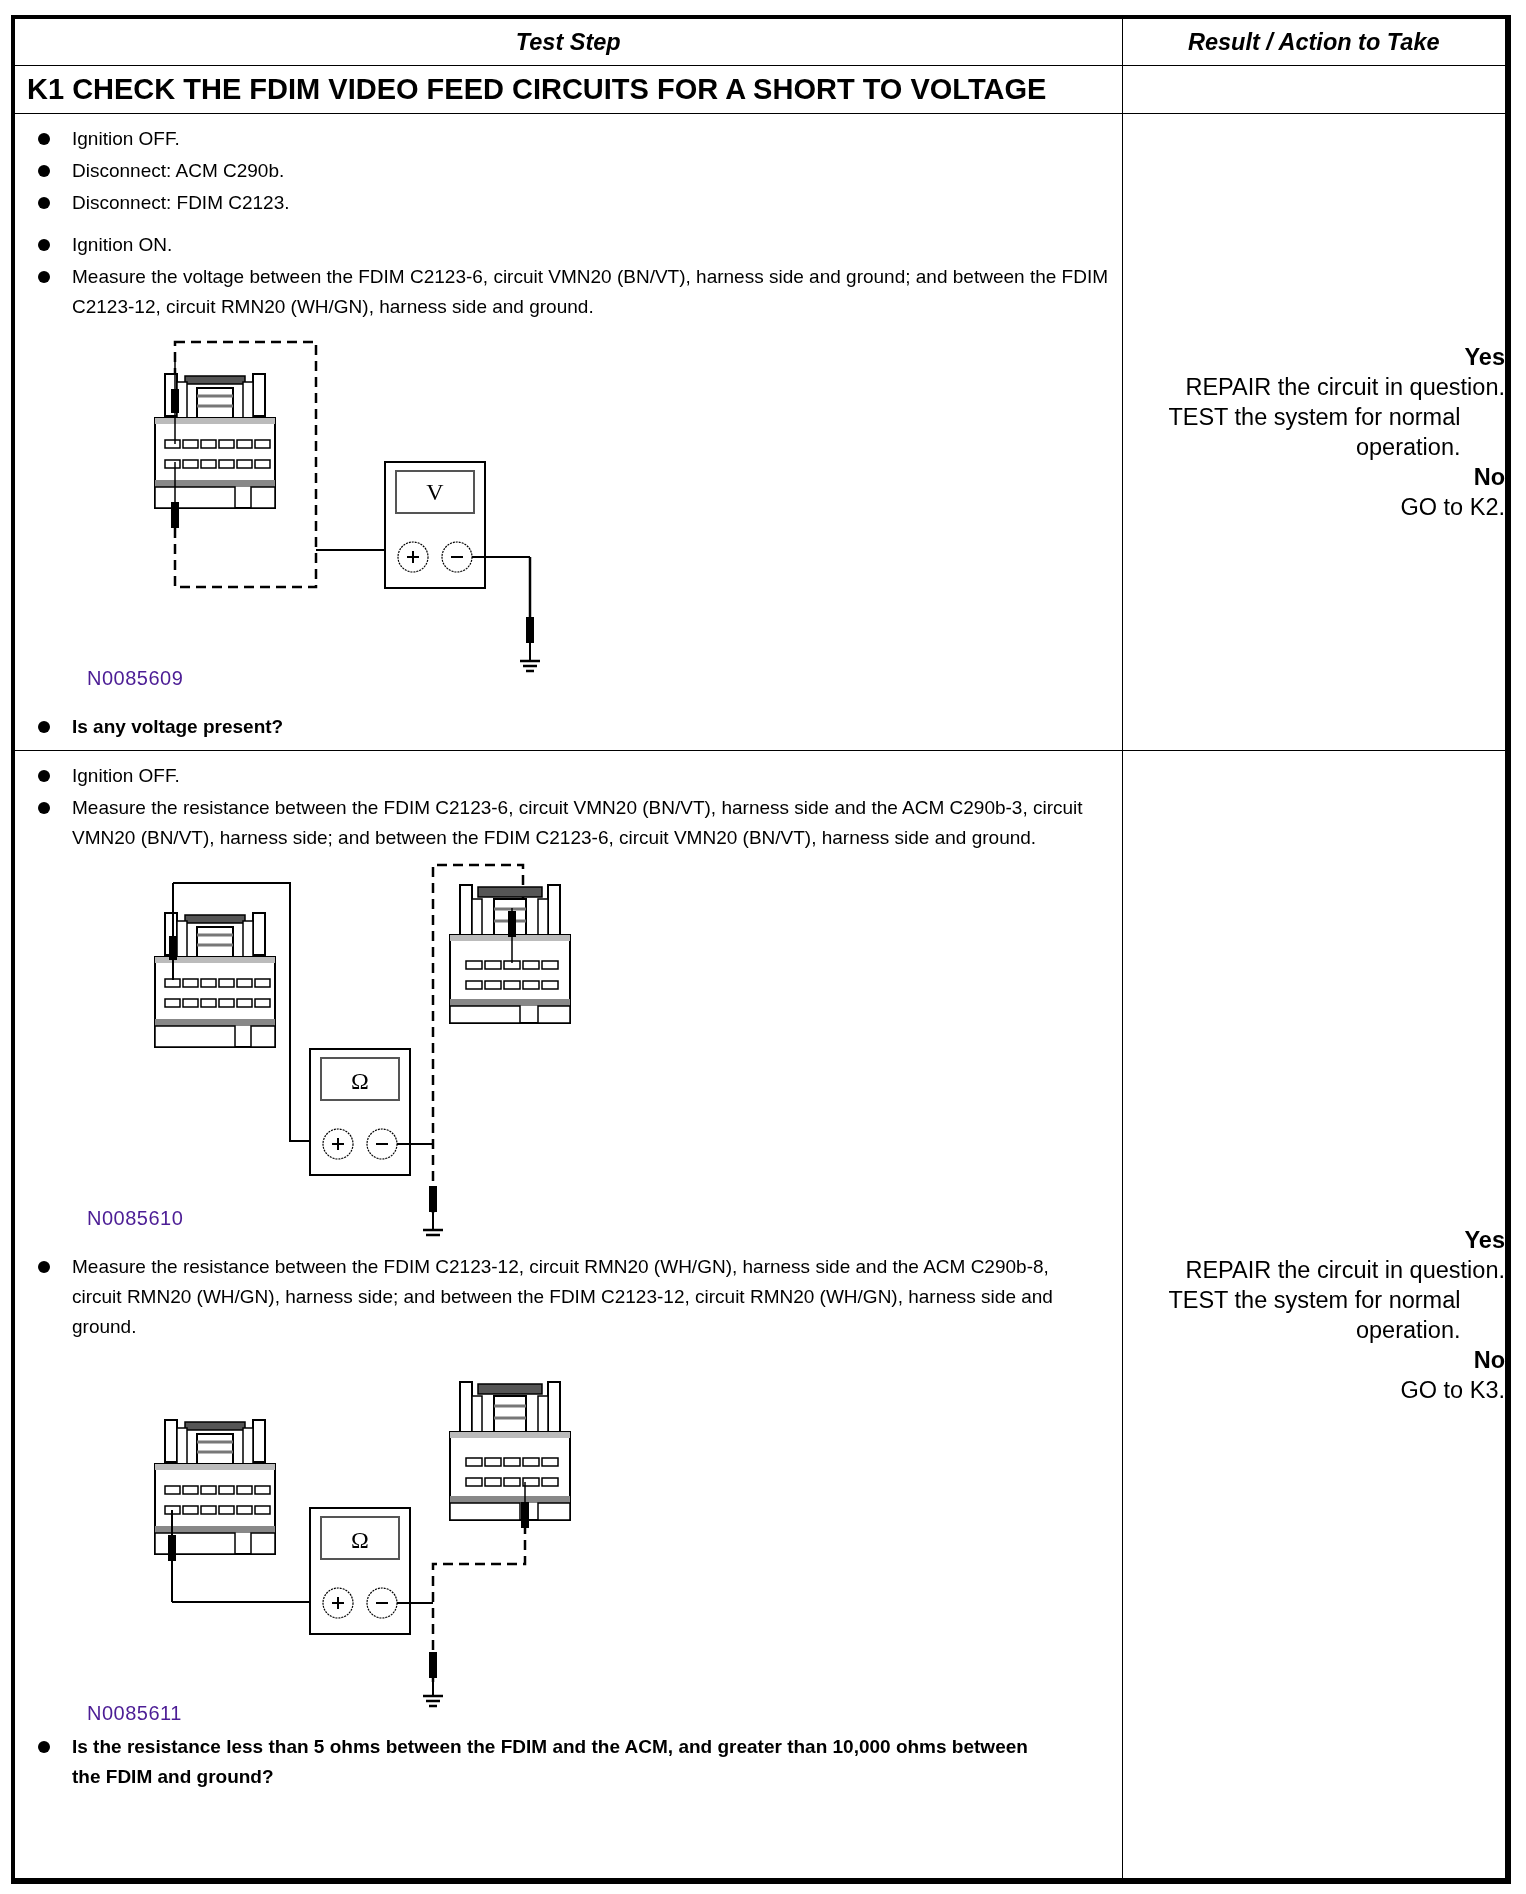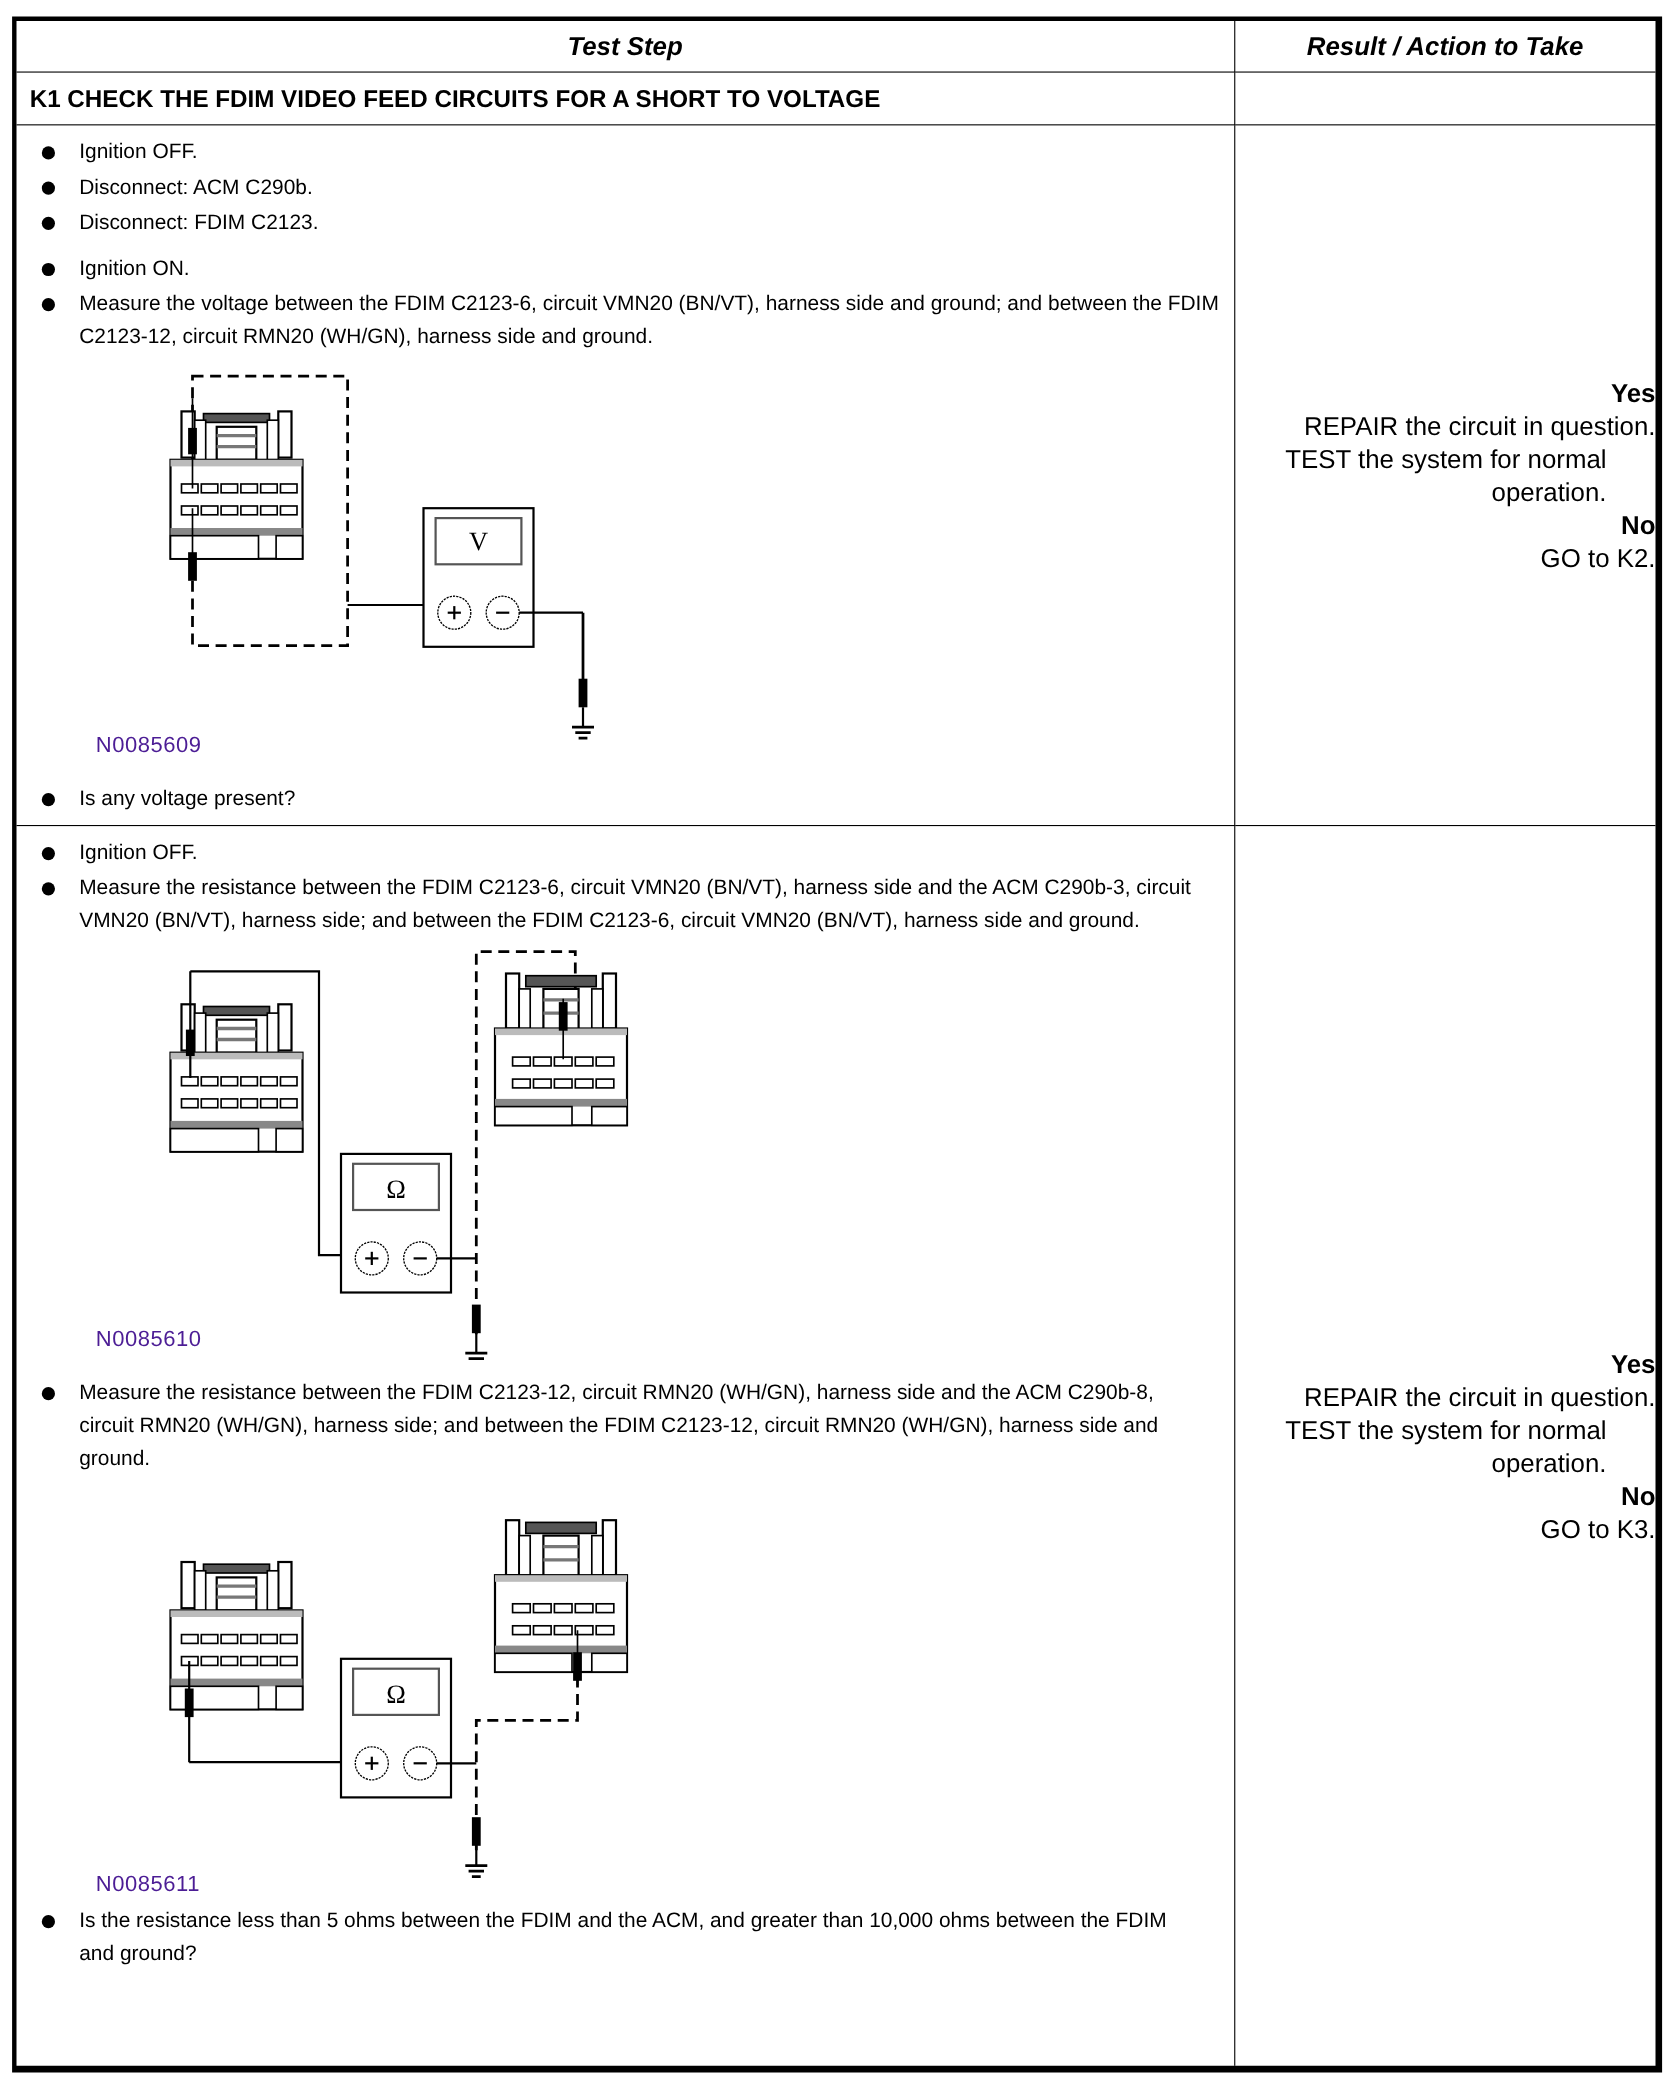--- a/index.html
+++ b/index.html
@@ -9,29 +9,29 @@
            border-top: 4px solid #000; border-left: 4px solid #000;
            border-right: 6px solid #000; border-bottom: 6px solid #000; box-sizing: border-box; }
   table.steps { border-collapse: collapse; width: 100%; height: 100%; table-layout: fixed; }
   table.steps td, table.steps th { border: 1.5px solid #000; padding: 0; }
   table.steps tr:first-child th { border-top: none; }
   table.steps tr > *:first-child { border-left: none; }
   table.steps tr > *:last-child { border-right: none; }
   table.steps tr:last-child td { border-bottom: none; }
   col.c-step { width: 1107px; }
   th { font-weight: bold; font-size: 23.5px; text-align: center; height: 46px; font-style: italic; }
-  .step-title td { height: 47px; font-weight: bold; font-size: 22px; padding-left: 12px !important; text-align: left; }
+  .step-title td { height: 47px; font-weight: bold; font-size: 29px; padding-left: 12px !important; text-align: left; }
   td.body { vertical-align: top; position: relative; }
   td.result { vertical-align: middle; font-size: 23.5px; line-height: 30px; padding-left: 8px !important; text-align: right; }
   td.result .lbl { font-weight: bold; }
   ul.bullets { list-style: none; margin: 0; padding: 0; }
   ul.bullets li { position: relative; padding-left: 57px; font-size: 19px; line-height: 30px; }
   ul.bullets li::before { content: ""; position: absolute; left: 23px; top: 9px; width: 12px; height: 12px;
                           border-radius: 50%; background: #000; }
-  ul.bullets li.q { font-weight: normal; }
+  ul.bullets li.q { font-weight: bold; }
   .diagram { position: relative; display: block; }
   .fig-id { position: absolute; font-size: 20px; color: #4c1d95; letter-spacing: 0.5px; }
 </style>
 </head>
 <body>
 
 <svg width="0" height="0" style="position:absolute">
   <defs>
 
     <g id="conn12">

